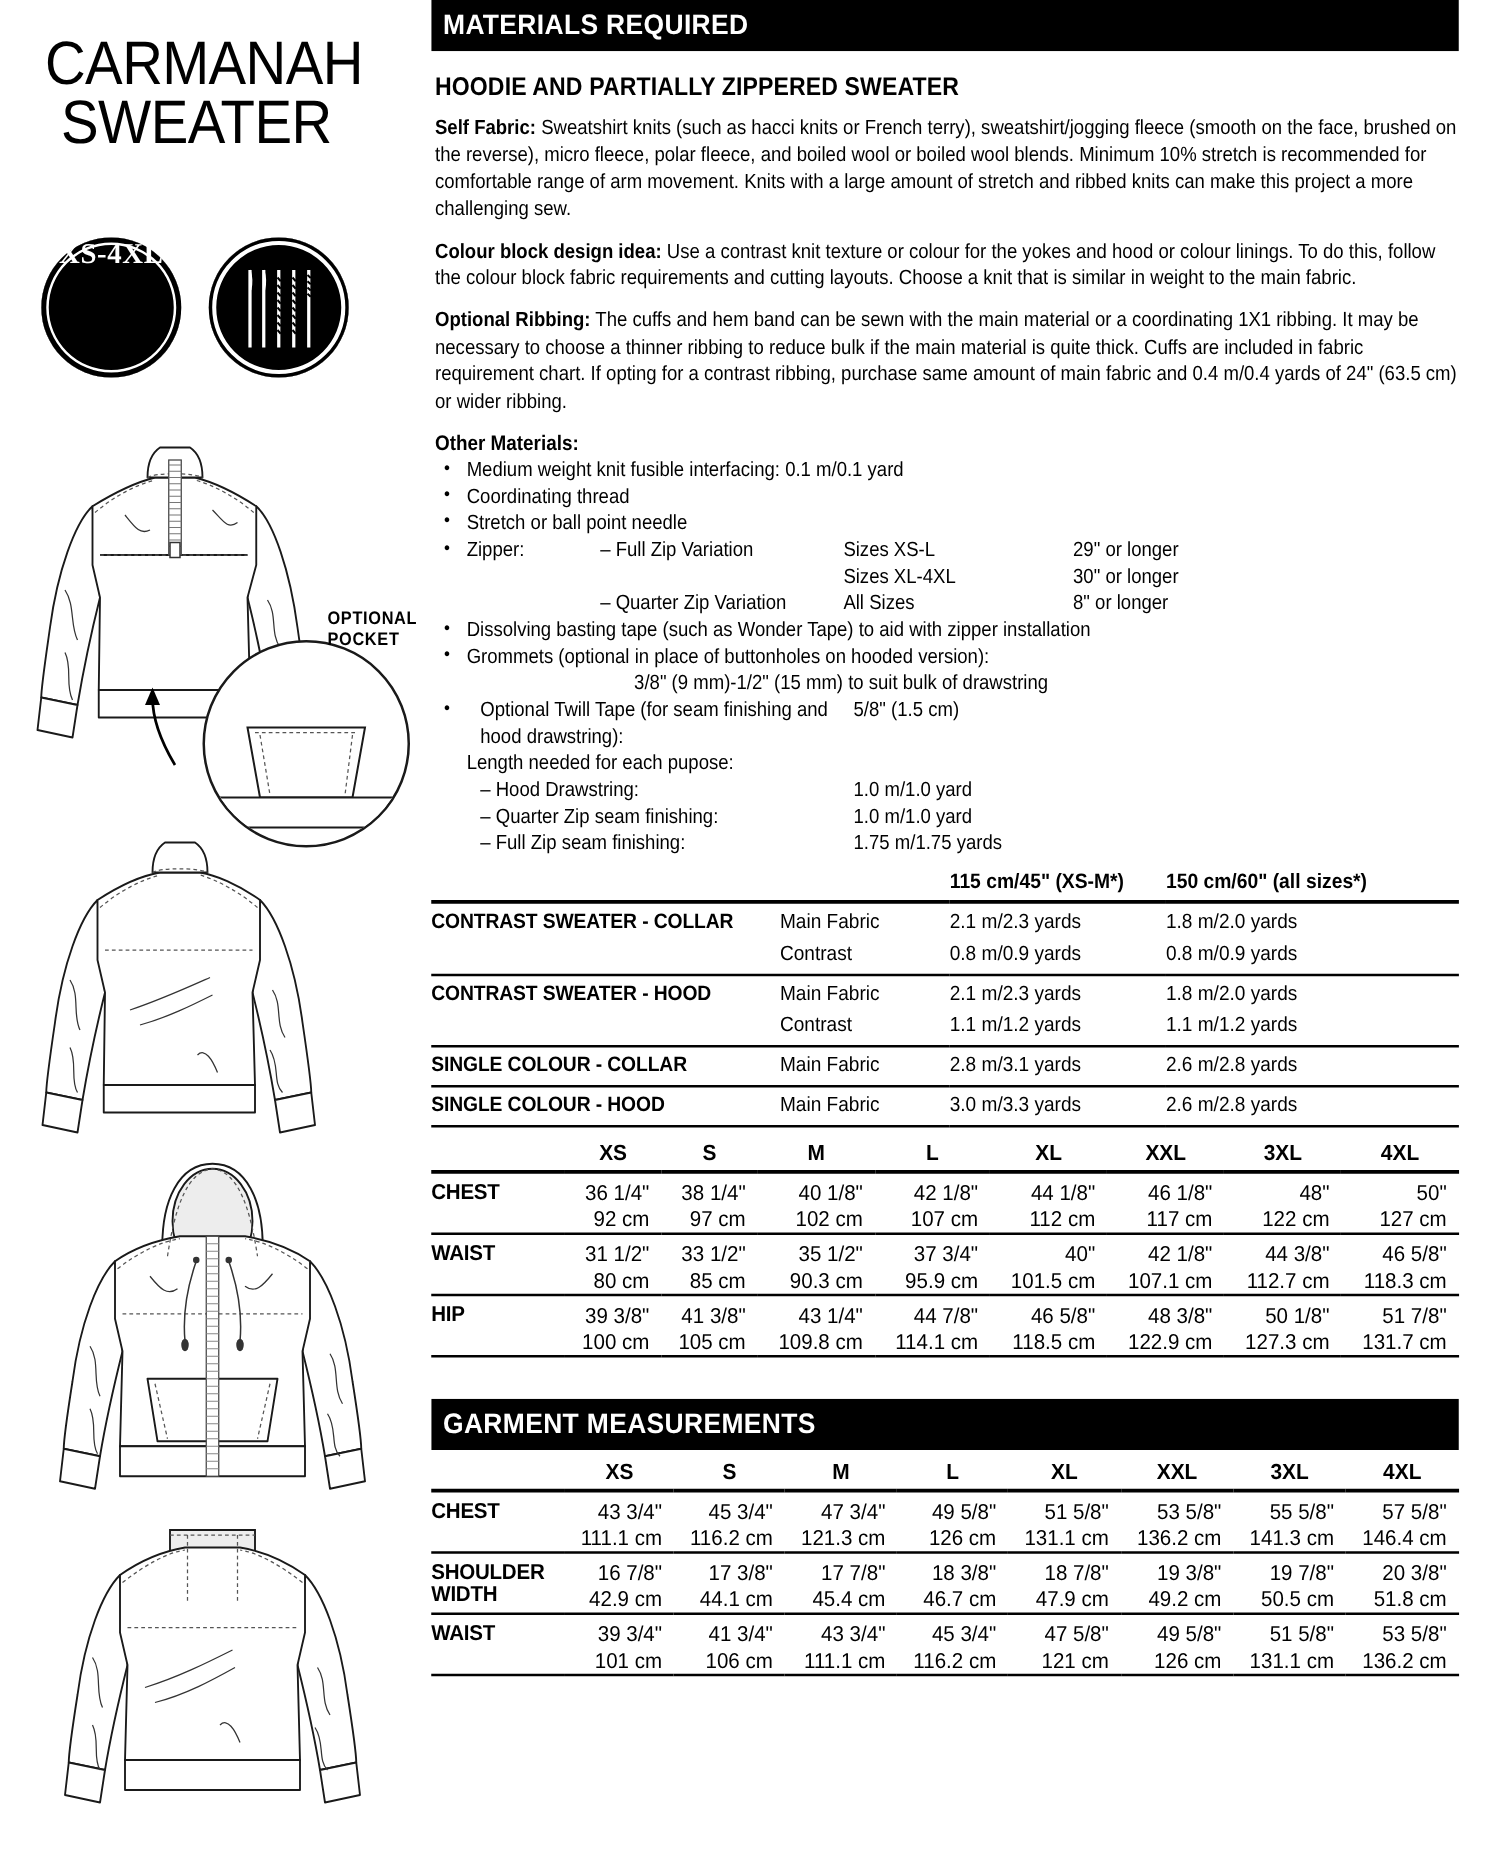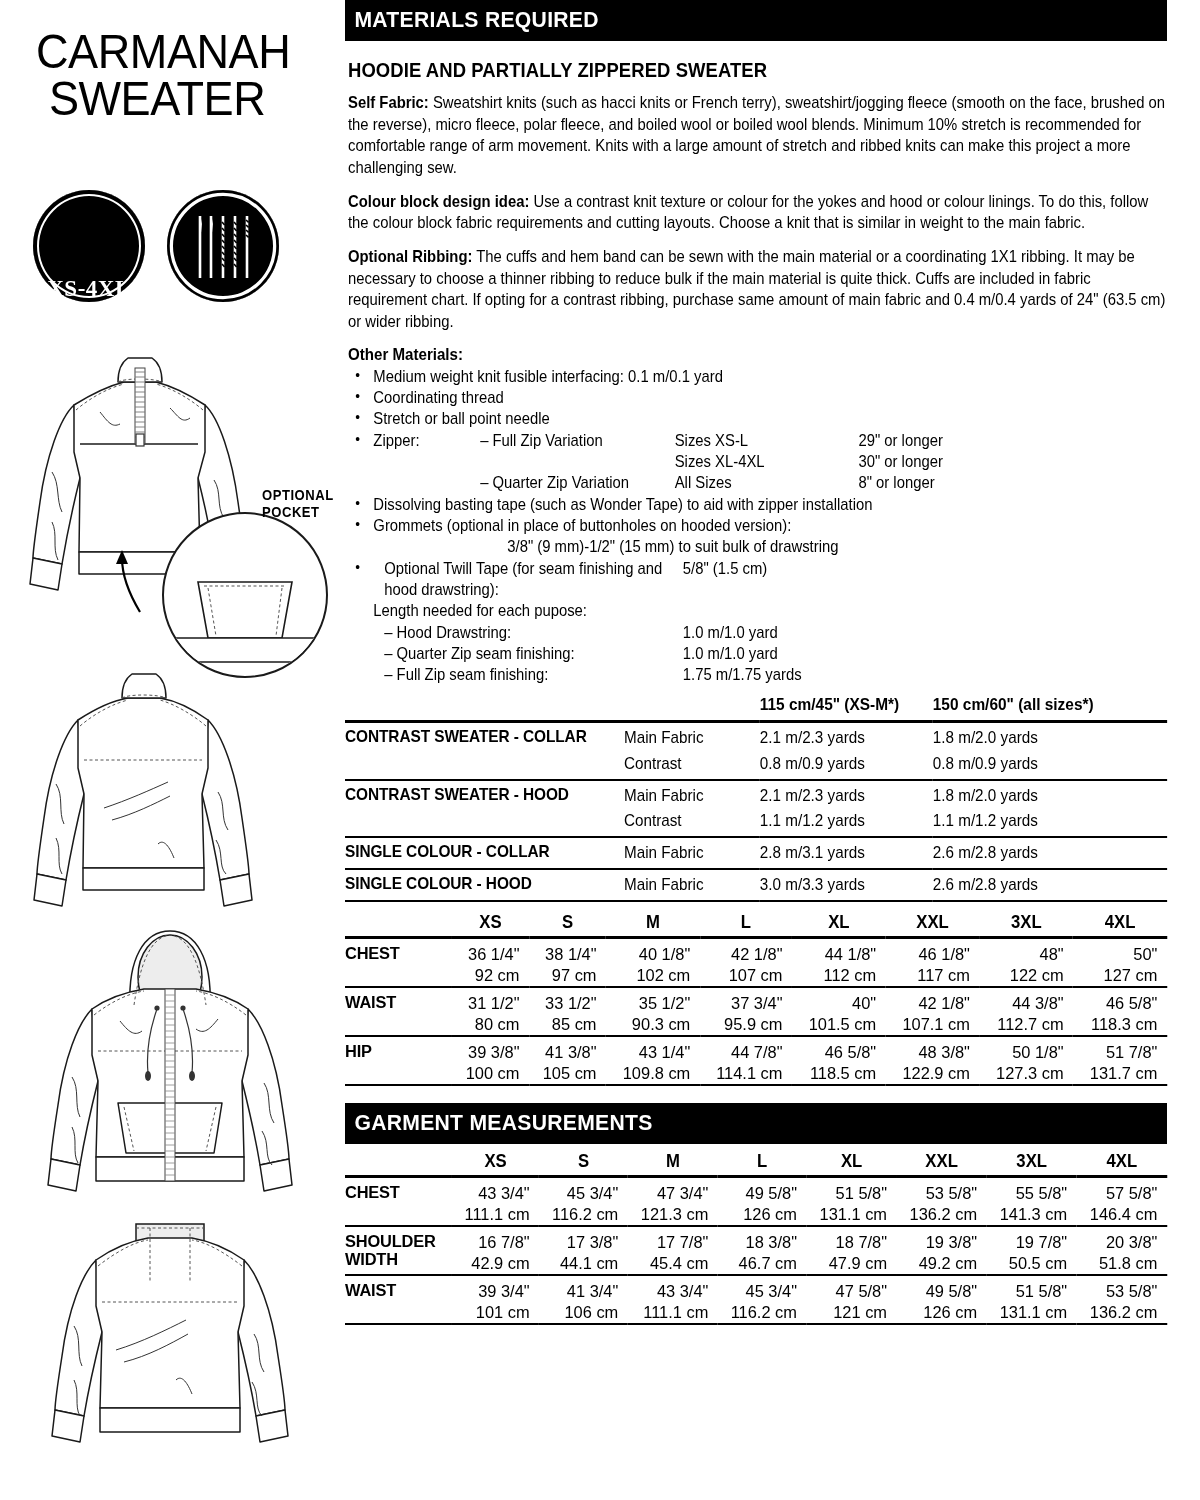--- a/index.html
+++ b/index.html
@@ -31,21 +31,21 @@
   }
   .brand-title .line2 { display: block; padding-left: 14px; }
 
   .badges {
     position: absolute; left: 33px; top: 190px;
     display: flex; gap: 22px;
   }
   .badge {
     width: 112px; height: 112px; border-radius: 50%;
     background: #000; position: relative;
-    display: flex; align-items: flex-end; justify-content: center;
+    display: flex; align-items: flex-start; justify-content: center;
     box-shadow: inset 0 0 0 4px #000, inset 0 0 0 6px #fff;
   }
   .badge-size-text {
     color: #fff;
     font-family: "Liberation Serif", serif;
     font-weight: 700;
     font-size: 23px;
     letter-spacing: 0.5px;
   }
   .needles-svg { width: 112px; height: 112px; display:block; }
@@ -556,21 +556,21 @@
         <td class="val"><span>48 3/8"</span><span class="cm">122.9 cm</span></td>
         <td class="val"><span>50 1/8"</span><span class="cm">127.3 cm</span></td>
         <td class="val"><span>51 7/8"</span><span class="cm">131.7 cm</span></td>
       </tr>
       <tr class="botline">
             <td colspan="9"></td>
           </tr>
     </tbody>
       </table>
 
-    <div class="bar-wrap" style="margin-top:12px">
+    <div class="bar-wrap" style="margin-top:28px">
       <div class="bar">GARMENT MEASUREMENTS</div>
     </div>
 
     <table class="ms-table">
       <tbody>
           <tr>
         <th class="blank"></th>
         <th class="size">XS</th>
         <th class="size">S</th>
         <th class="size">M</th>

